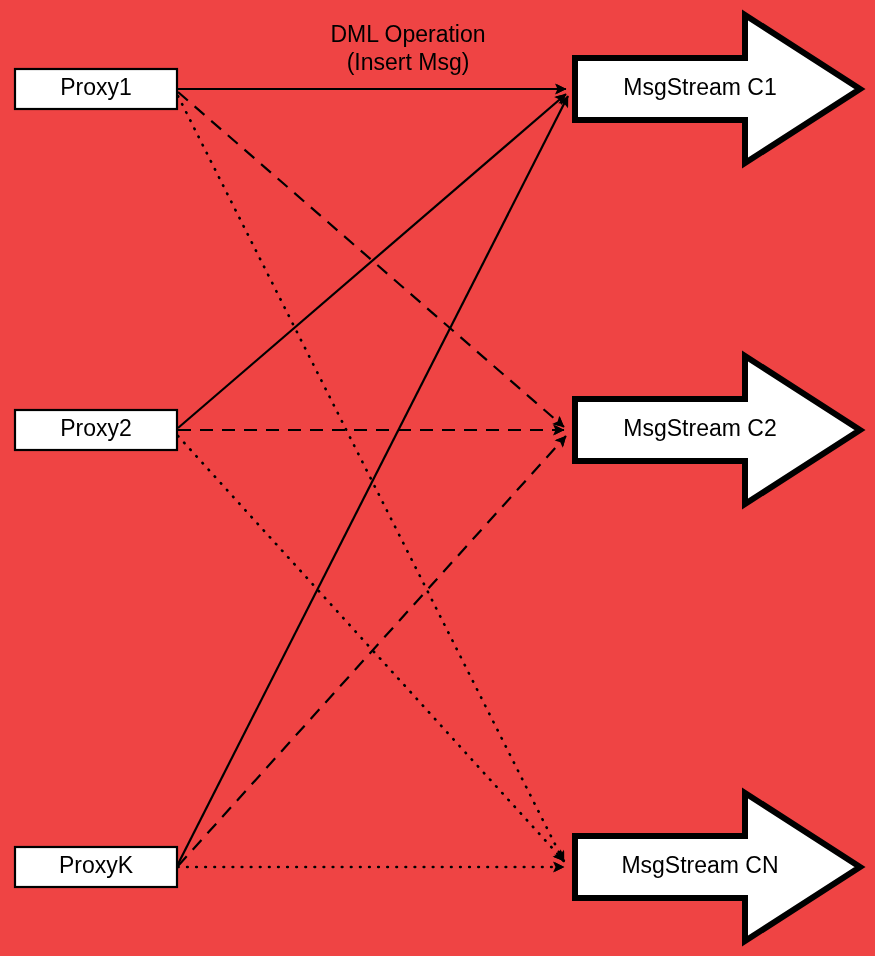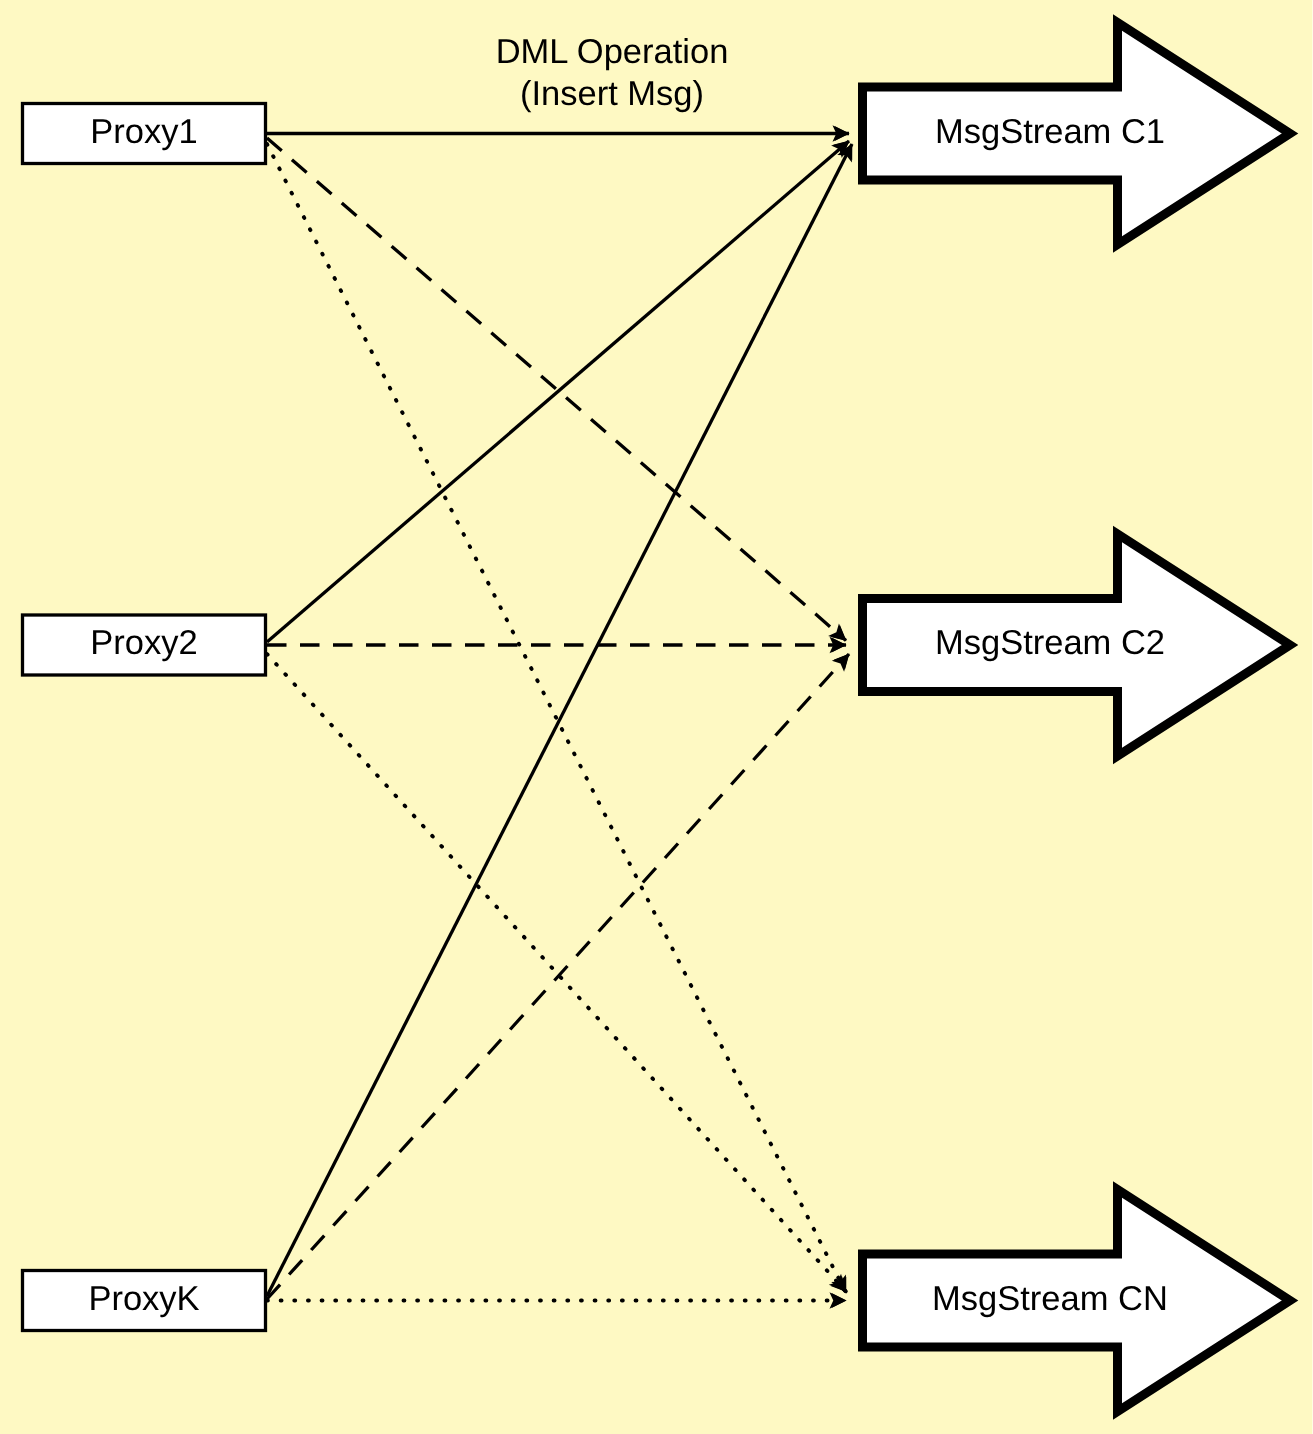--- a/index.html
+++ b/index.html
@@ -7,21 +7,21 @@
     padding: 0;
     background: #ffffff;
   }
   body {
     font-family: "Liberation Sans", sans-serif;
   }
   #diagram-root {
     position: relative;
     width: 875px;
     height: 956px;
-    background: #fef9c3;
+    background: #ef4444;
     overflow: hidden;
   }
   #diagram-svg {
     position: absolute;
     top: 0;
     left: 0;
     width: 875px;
     height: 956px;
     display: block;
   }

